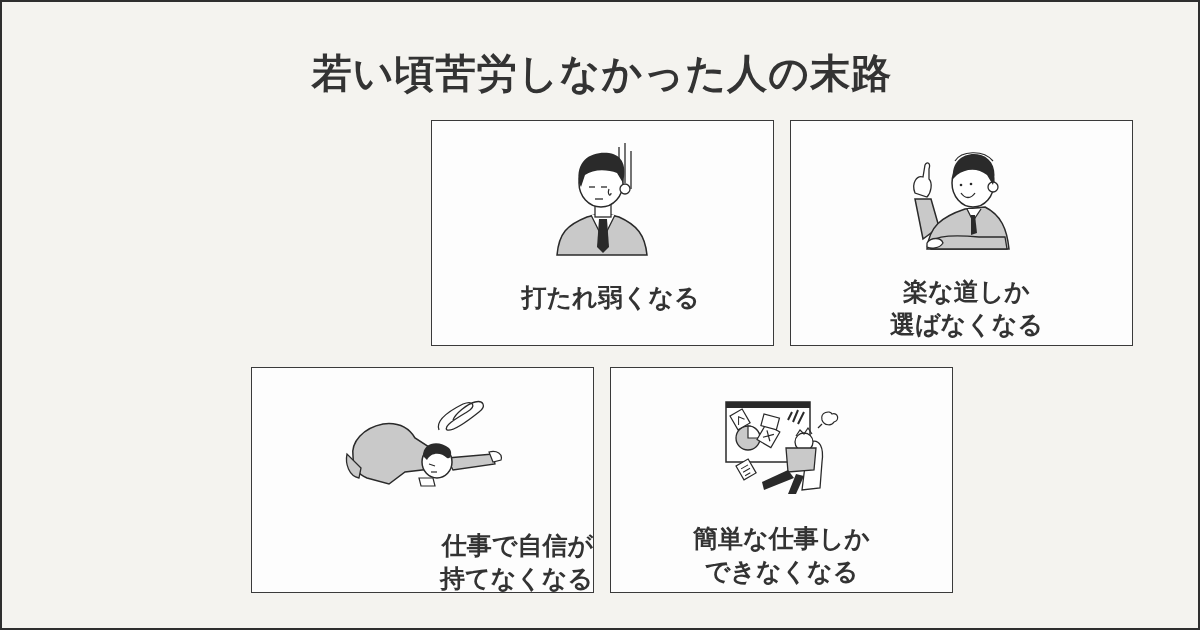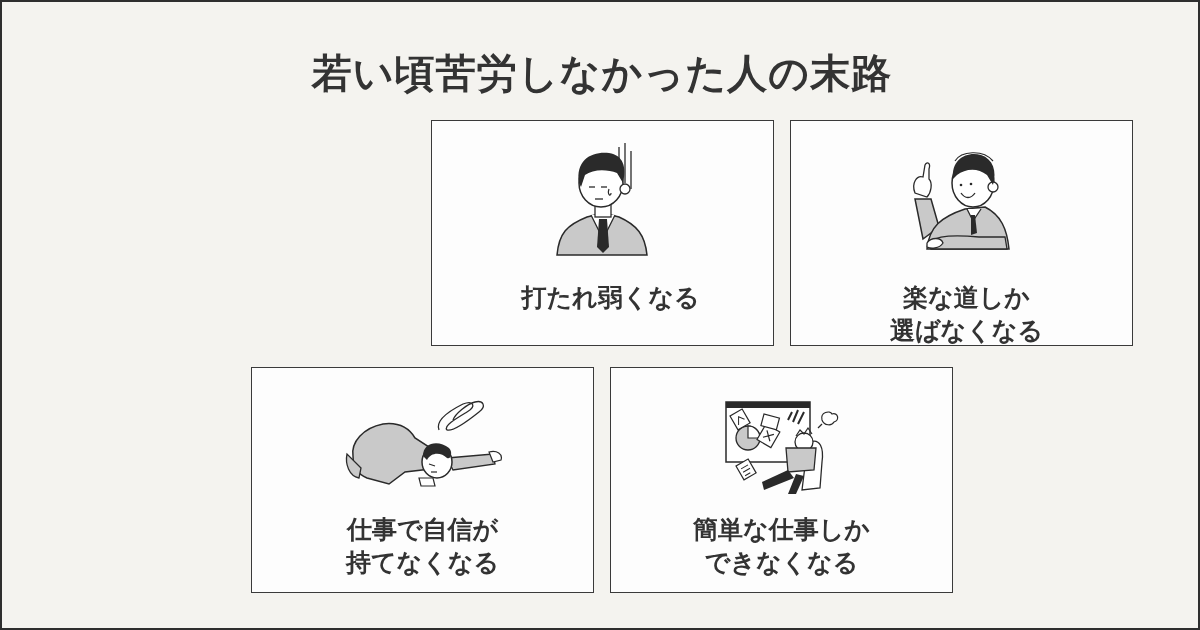--- a/index.html
+++ b/index.html
@@ -90,21 +90,21 @@
 
         <ellipse cx="64" cy="34" rx="21" ry="24" fill="#fff" stroke="#2a2a2a" stroke-width="1.5"></ellipse>
         <circle cx="84" cy="38" r="5" fill="#fff" stroke="#2a2a2a" stroke-width="1.3"></circle>
         <path d="M44 30 C42 10 58 2 72 6 C84 10 88 22 84 36 L78 26 C68 18 56 20 48 26 Z" fill="#2a2a2a"></path>
         <path d="M46 12 C52 2 74 0 84 12" fill="none" stroke="#2a2a2a" stroke-width="1.2"></path>
         <circle cx="52" cy="36" r="1.3" fill="#2a2a2a"></circle>
         <circle cx="62" cy="35" r="1.3" fill="#2a2a2a"></circle>
         <path d="M52 44 C56 50 62 50 66 44" fill="none" stroke="#2a2a2a" stroke-width="1.3"></path>
       </svg>
     </div>
-    <div class="label" style="top:160px;margin-left:10px;">楽な道しか
+    <div class="label" style="top:154px;margin-left:10px;">楽な道しか
 選ばなくなる</div>
   </div>
 
   <div class="card" style="left:249px; top:365px;">
     <div class="illus" style="top:26px;">
       <svg width="160" height="100" viewBox="0 0 160 100">
 
         <path d="M96 36 C92 26 108 16 120 10 C130 6 134 12 124 18 C114 24 100 32 104 36 C110 38 126 26 136 18 C144 12 140 6 132 8 C124 10 112 20 110 26" fill="none" stroke="#2a2a2a" stroke-width="1.3"></path>
 
         <path d="M10 62 C8 48 20 34 40 30 C56 28 66 34 72 44 L100 62 L96 74 L62 78 L46 90 L24 84 C14 80 10 72 10 62 Z" fill="#c9c9c9" stroke="#2a2a2a" stroke-width="1.5"></path>
@@ -114,21 +114,21 @@
         <path d="M146 58 C154 56 160 60 158 66 L150 68 Z" fill="#fff" stroke="#2a2a2a" stroke-width="1.2"></path>
 
         <path d="M76 84 L90 84 L92 92 L78 92 Z" fill="#fff" stroke="#2a2a2a" stroke-width="1.2"></path>
 
         <ellipse cx="94" cy="68" rx="15" ry="16" fill="#fff" stroke="#2a2a2a" stroke-width="1.5"></ellipse>
         <path d="M80 62 C80 48 96 46 106 54 C110 58 108 66 104 64 C98 58 88 58 84 66 Z" fill="#2a2a2a"></path>
         <path d="M86 70 L92 72" stroke="#2a2a2a" stroke-width="1.2"></path>
         <path d="M88 78 L94 78" stroke="#2a2a2a" stroke-width="1.2"></path>
       </svg>
     </div>
-    <div class="label" style="top:145px;">仕事で自信が
+    <div class="label" style="top:161px;text-align:right;">仕事で自信が
 持てなくなる</div>
   </div>
 
   <div class="card" style="left:608px; top:365px;">
     <div class="illus" style="top:30px;">
       <svg width="120" height="100" viewBox="0 0 120 100">
 
         <rect x="4" y="4" width="84" height="60" fill="#fff" stroke="#2a2a2a" stroke-width="1.5"></rect>
         <rect x="4" y="4" width="84" height="6" fill="#2a2a2a"></rect>
 
@@ -158,17 +158,17 @@
         <circle cx="82" cy="44" r="9" fill="#fff" stroke="#2a2a2a" stroke-width="1.3"></circle>
         <path d="M74 38 L78 32 L82 36 L86 30 L90 36" fill="none" stroke="#2a2a2a" stroke-width="1.2"></path>
         <path d="M64 50 L94 50 L92 72 L66 74 Z" fill="#c9c9c9" stroke="#2a2a2a" stroke-width="1.3"></path>
         <path d="M66 72 L40 84 L42 92 L72 80 Z" fill="#2a2a2a"></path>
         <path d="M74 76 L66 96 L74 96 L82 78 Z" fill="#2a2a2a"></path>
 
         <path d="M100 22 C98 14 108 12 110 16 C116 14 118 22 112 24 C110 28 102 28 100 22 Z" fill="#fff" stroke="#2a2a2a" stroke-width="1.2"></path>
         <path d="M96 30 L100 26" stroke="#2a2a2a" stroke-width="1.2"></path>
       </svg>
     </div>
-    <div class="label" style="top:145px;">簡単な仕事しか
+    <div class="label" style="top:154px;">簡単な仕事しか
 できなくなる</div>
   </div>
 
 </div>
 
 </body></html>

